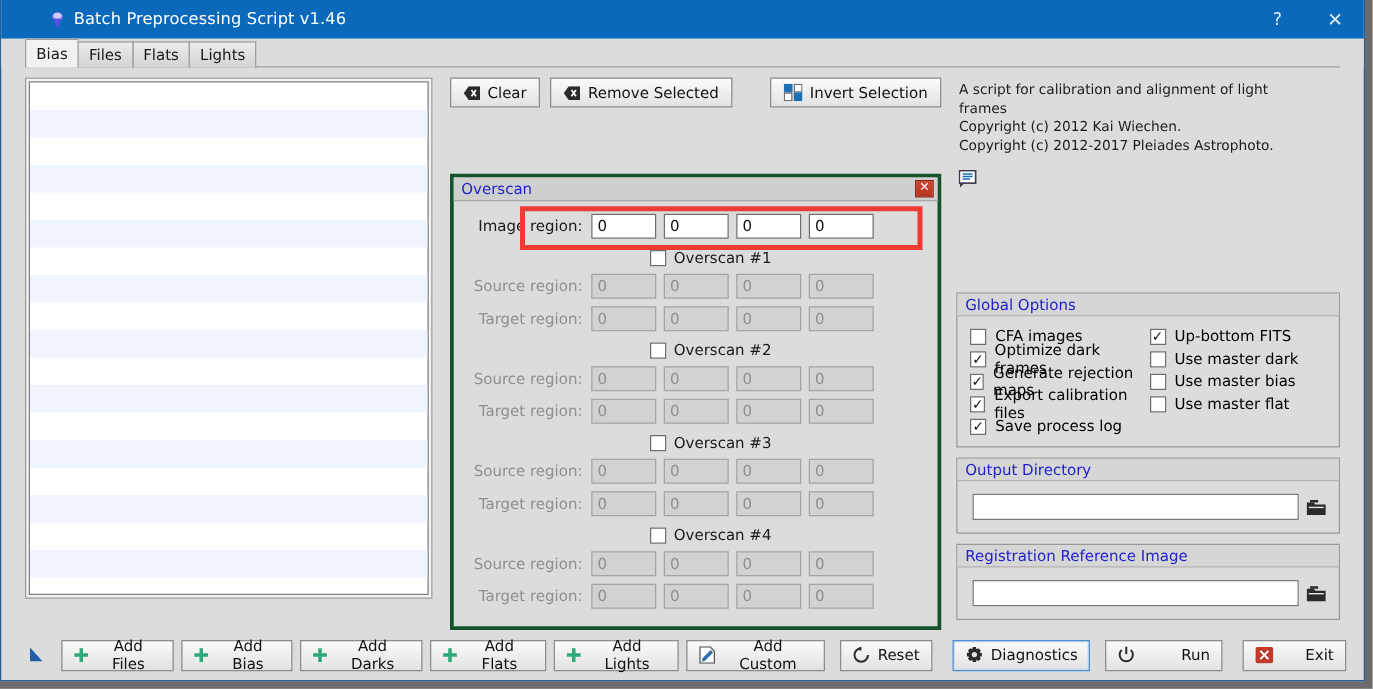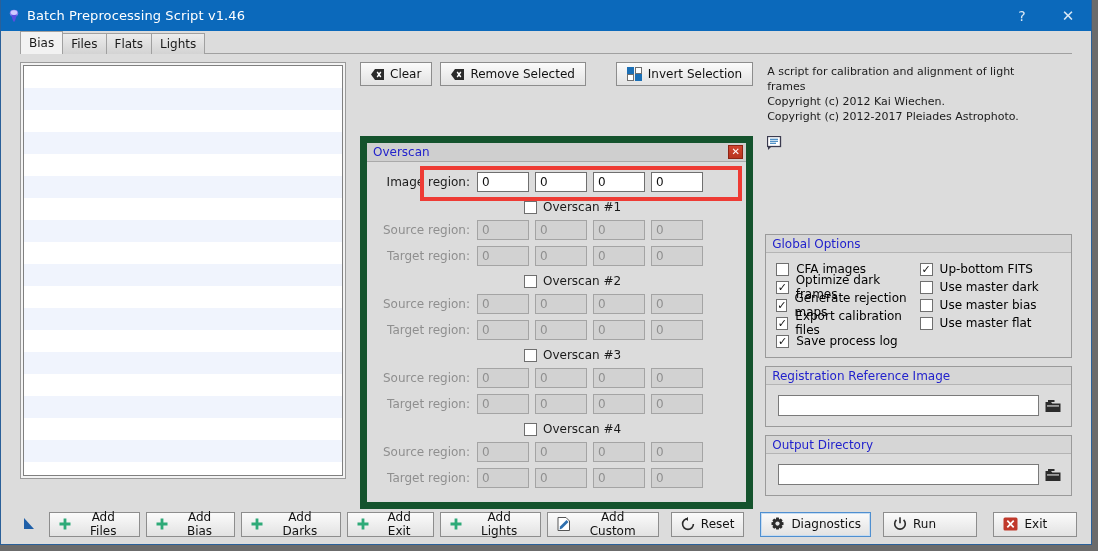--- a/index.html
+++ b/index.html
@@ -17,20 +17,21 @@
     border: 1px solid #2a6099;
     border-top: none;
     display: flex; flex-direction: column;
   }
   
   .titlebar {
     height: 31px; background: #0b69bb;
     display: flex; align-items: center;
     flex: 0 0 31px;
     color: #ffffff;
+    padding-left: 32px;
   }
   .title-icon { width: 26px; display: flex; align-items: center; justify-content: center; }
   .title-text { font-size: 13px; letter-spacing: .1px; }
   .title-spacer { flex: 1; }
   .tb-btn {
     width: 46px; height: 31px; display: flex; align-items: center; justify-content: center;
     color: #dbe9f6; font-size: 14px;
   }
   .tb-btn.close { font-size: 15px; }
   
@@ -80,30 +81,30 @@
   .zrow { height: 22px; }
   .zrow.alt { background: #f0f4fd; }
 
   .right-of-list { flex: 1; display: flex; flex-direction: column; }
   .btnrow { display: flex; align-items: flex-start; height: 30px; gap: 8px; }
   .btn {
     height: 24px;
     border: 1px solid #8d8d8d;
     background: linear-gradient(#fbfbfb,#e2e2e2);
     color: #111; font-size: 12px;
-    display: inline-flex; align-items: center; justify-content: flex-start;
+    display: inline-flex; align-items: center; justify-content: space-between;
     gap: 6px; padding: 0 10px;
     font-family: "DejaVu Sans", "Liberation Sans", sans-serif;
   }
   .btn.focused { border: 1px solid #4f8fd0; box-shadow: 0 0 0 1px #c5dcf2 inset; }
   .spacer-flex { flex: 1; }
 
   
   .group {
-    border: 7px solid #14532d;
+    border: 3px solid #14532d;
     background: #dcdcdc;
     margin-top: 50px;
   }
   .group-head {
     height: 19px;
     background: #cfcfcf;
     border-bottom: 1px solid #a9a9a9;
     display: flex; align-items: center;
     padding-left: 6px;
     position: relative;
@@ -445,39 +446,39 @@
                 <span class="cb"></span>
                 <span>Use master flat</span>
               </div>
             </div>
           </div>
         </div>
       </div>
 
       <div class="rgroup">
         <div class="rgroup-head">
-          <span class="rgroup-title">Registration Reference Image</span>
+          <span class="rgroup-title">Output Directory</span>
         </div>
         <div class="rgroup-body">
           <div class="pathrow">
             <input class="pathinput" type="text" value="" style="">
             <span>
               <svg width="16" height="14" viewBox="0 0 16 14">
                 <path d="M0.5 3 H6 L7.3 4.6 H15.5 V13 H0.5 Z" fill="#2b2b2b"></path>
                 <rect x="3" y="1" width="6.5" height="2" fill="#2b2b2b"></rect>
                 <rect x="2" y="6.4" width="12" height="1.1" fill="#e6e6e6"></rect>
               </svg>
             </span>
           </div>
         </div>
       </div>
 
       <div class="rgroup">
         <div class="rgroup-head">
-          <span class="rgroup-title">Output Directory</span>
+          <span class="rgroup-title">Registration Reference Image</span>
         </div>
         <div class="rgroup-body">
           <div class="pathrow">
             <input class="pathinput" type="text" value="" style="">
             <span>
               <svg width="16" height="14" viewBox="0 0 16 14">
                 <path d="M0.5 3 H6 L7.3 4.6 H15.5 V13 H0.5 Z" fill="#2b2b2b"></path>
                 <rect x="3" y="1" width="6.5" height="2" fill="#2b2b2b"></rect>
                 <rect x="2" y="6.4" width="12" height="1.1" fill="#e6e6e6"></rect>
               </svg>
@@ -522,21 +523,21 @@
       </span>
       <span>Add Darks</span>
     </button>
 
     <button class="btn bb">
       <span>
         <svg width="12" height="12" viewBox="0 0 12 12">
             <path d="M4.6 0.5 H7.4 V4.6 H11.5 V7.4 H7.4 V11.5 H4.6 V7.4 H0.5 V4.6 H4.6 Z" fill="#2eaa78"></path>
           </svg>
       </span>
-      <span>Add Exit</span>
+      <span>Add Flats</span>
     </button>
 
     <button class="btn bb">
       <span>
         <svg width="12" height="12" viewBox="0 0 12 12">
             <path d="M4.6 0.5 H7.4 V4.6 H11.5 V7.4 H7.4 V11.5 H4.6 V7.4 H0.5 V4.6 H4.6 Z" fill="#2eaa78"></path>
           </svg>
       </span>
       <span>Add Lights</span>
     </button>

